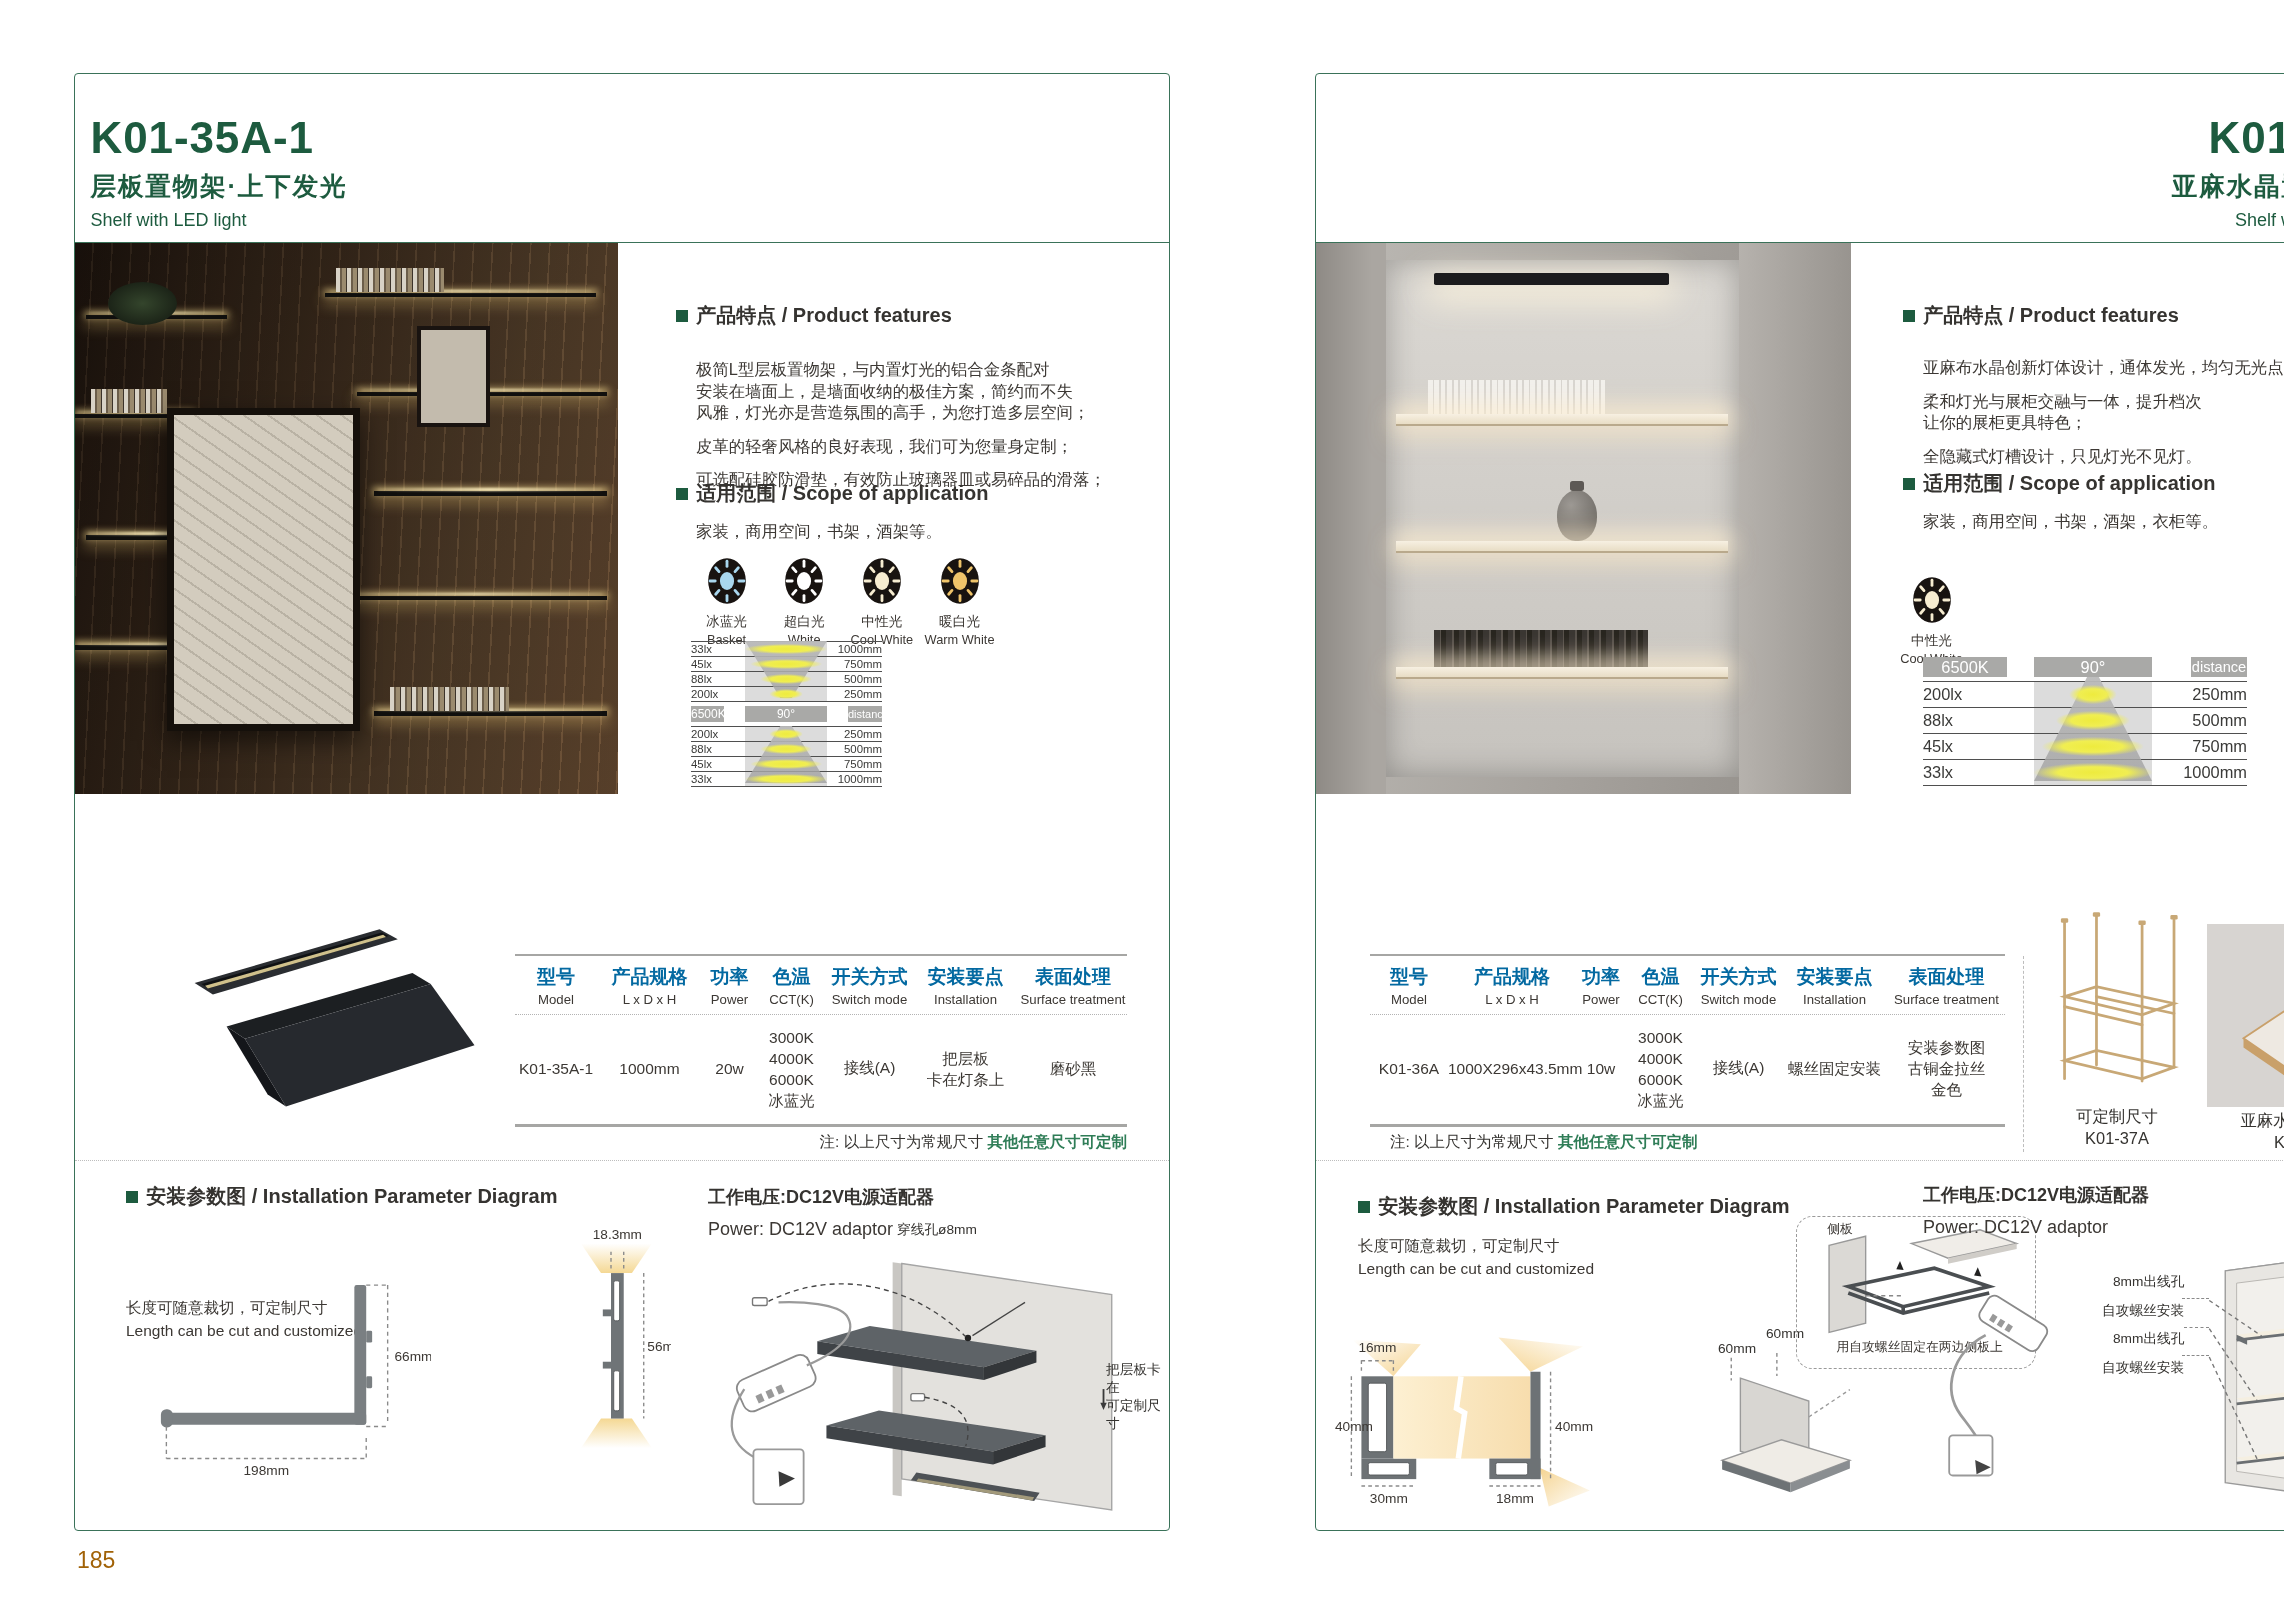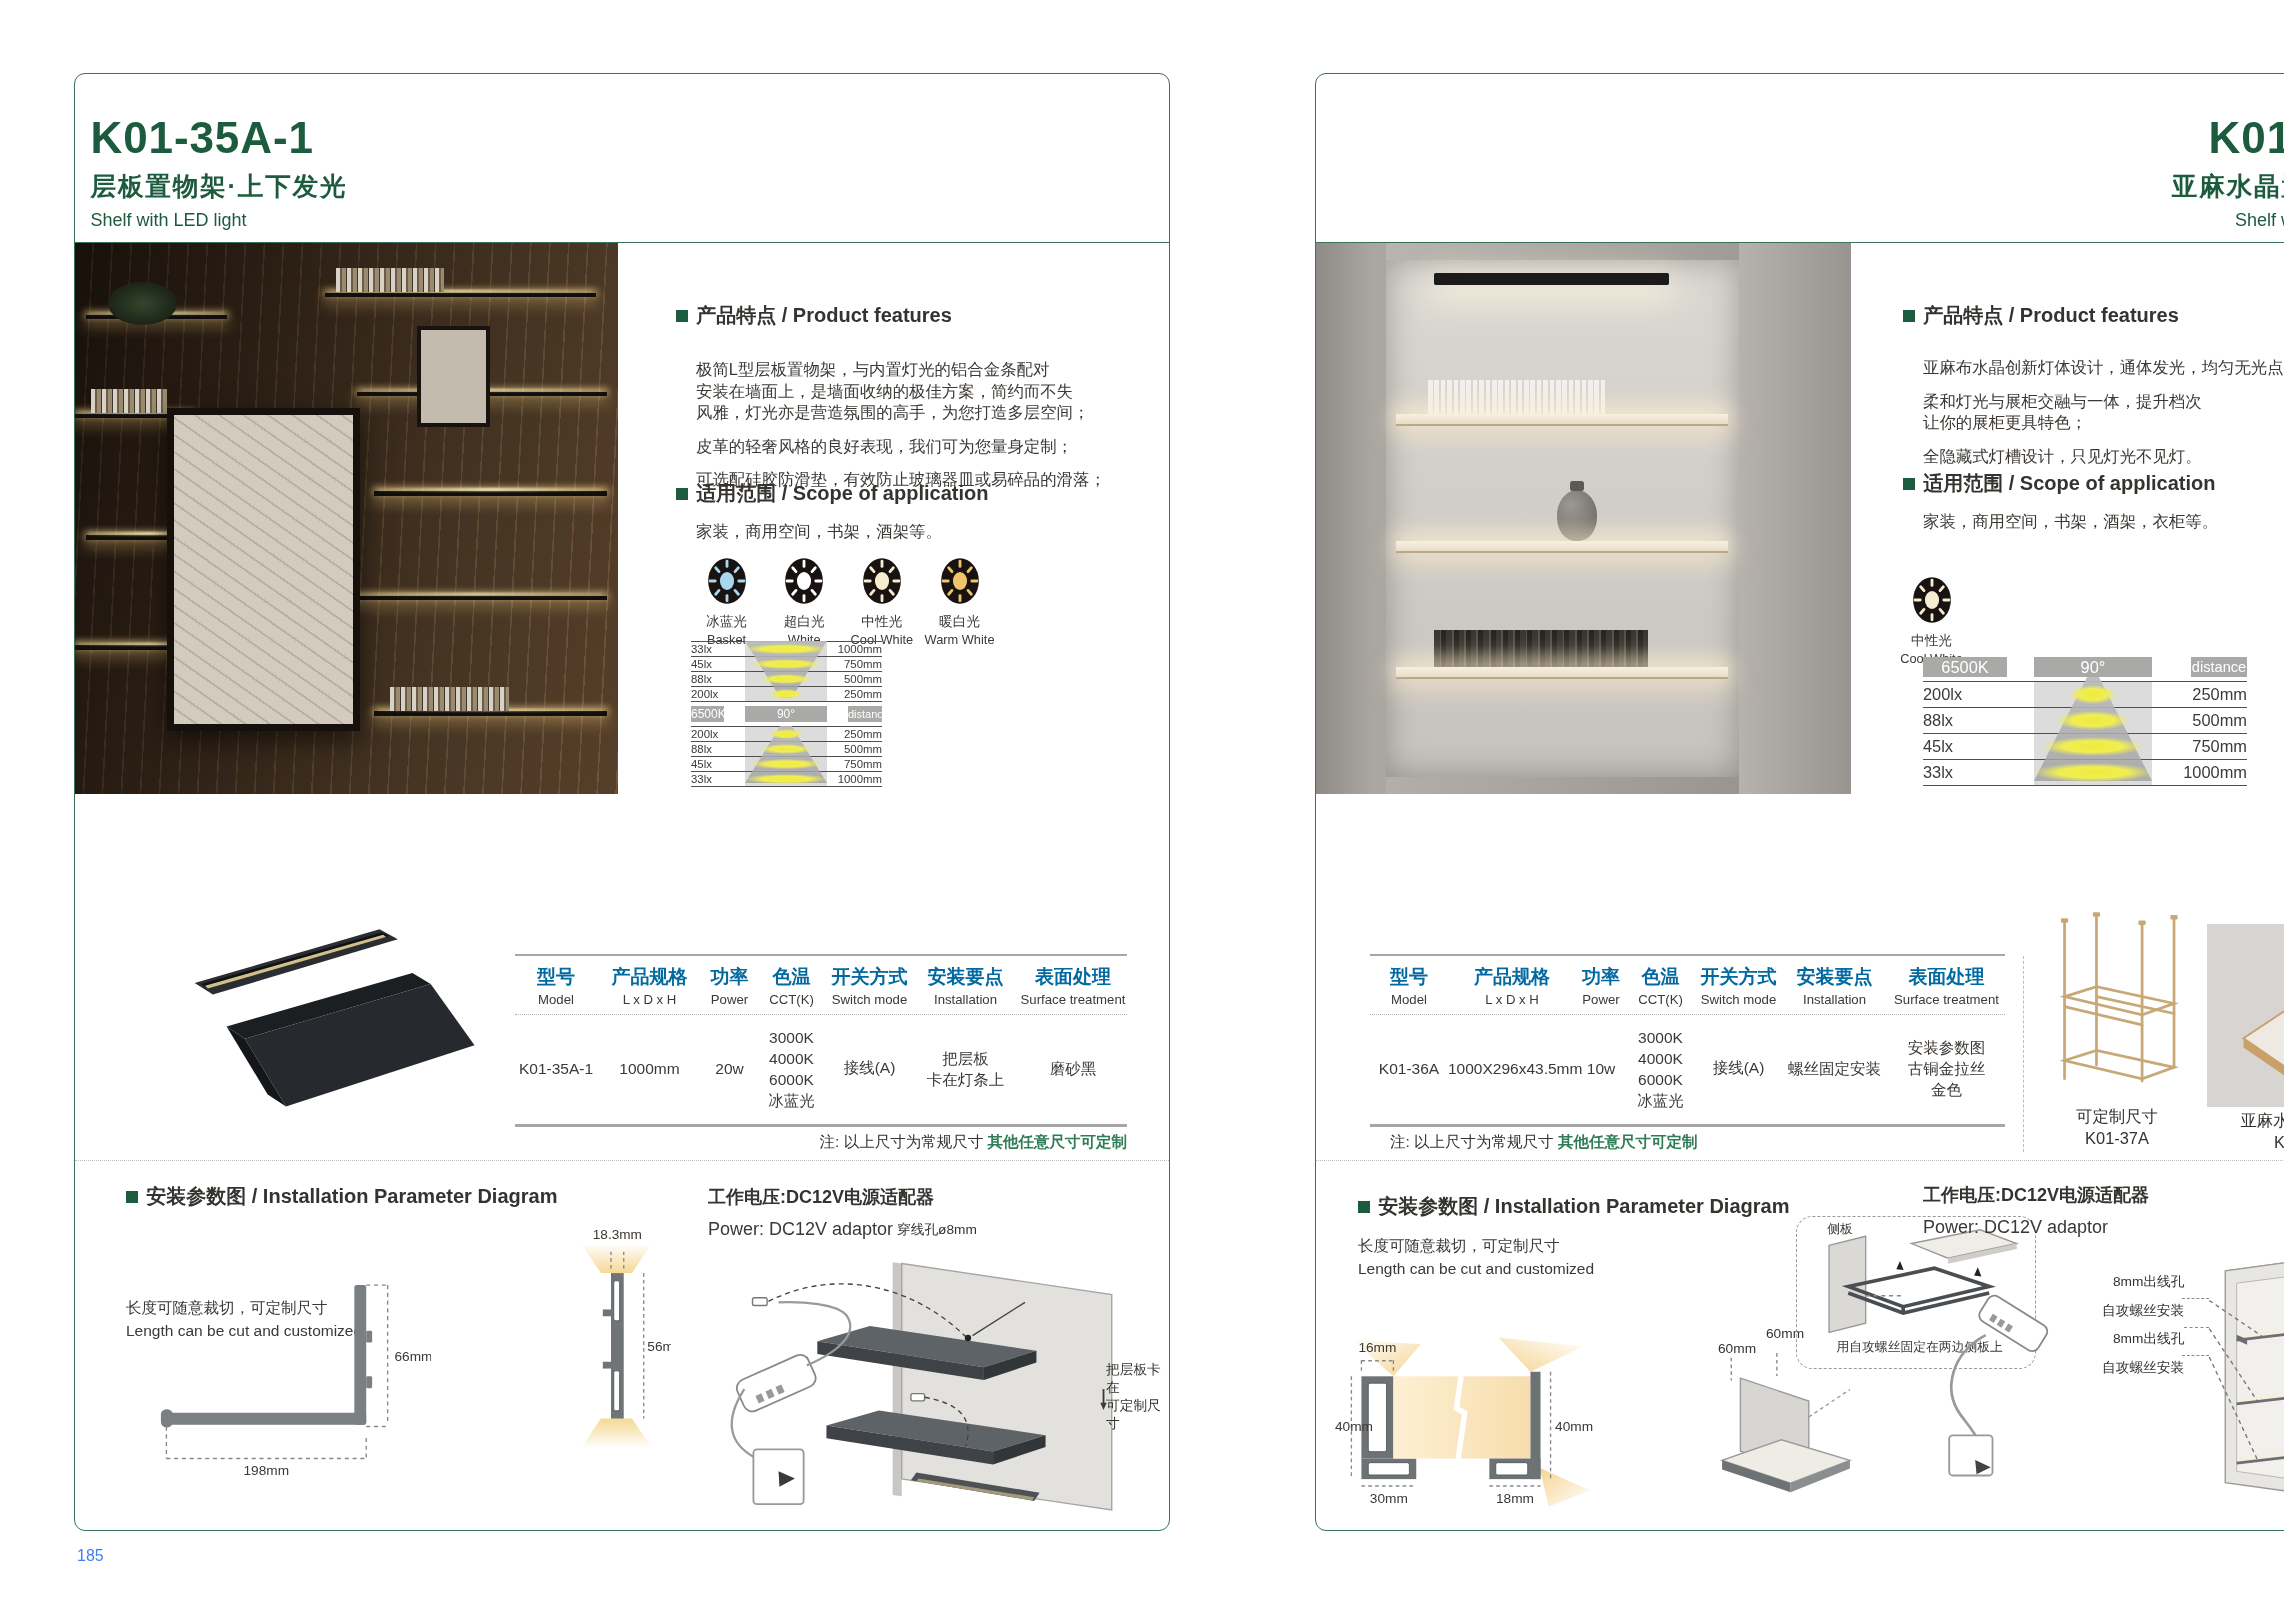--- a/index.html
+++ b/index.html
@@ -2,21 +2,21 @@
 <html style="font-size:7.3px"><head>
 <meta charset="utf-8">
 <style>
   :root{
     --green:#1d5b3f; --green2:#2f7d57; --ink:#3c3834; --line:#9c9c9c;
   }
   html,body{margin:0;padding:0;background:#fff;}
   body{font-family:"Liberation Sans","DejaVu Sans",sans-serif;color:var(--ink);}
   .sheet{position:relative;width:2482px;height:1618px;background:#ffffff;overflow:hidden;}
   .abs{position:absolute;}
-  .page{position:absolute;top:73px;height:1456px;border:1.4px solid #3a7259;border-radius:11px;background:#fff;}
+  .page{position:absolute;top:73px;height:1456px;border:1.4px solid #3a7259;border-radius:4px;background:#fff;}
   .pageL{left:74px;width:1094px;}
   .pageR{left:1315px;width:1093px;}
   .head{position:absolute;top:42px;}
   .headL{left:15.5px;text-align:left;}
   .headR{right:18px;text-align:right;}
   .model-title{font-size:44px;font-weight:bold;color:var(--green);letter-spacing:0.9px;line-height:1.02;}
   .title-cn{font-size:25.6px;font-weight:bold;color:var(--green);margin-top:8.2px;letter-spacing:1.8px;}
   .title-en{font-size:18px;color:var(--green);margin-top:5.5px;}
   .head-rule{position:absolute;left:0;right:0;top:168px;height:0.9px;background:#3a7259;}
   .photo{position:absolute;left:0;top:169px;overflow:hidden;}
@@ -84,21 +84,21 @@
   .note .gr{color:var(--green2);font-weight:bold;}
   .dotline{border-top:1.4px dotted #bdbdbd;left:0;right:0;}
   .cut{font-size:15.5px;line-height:23px;}
   .powercn{font-size:18px;font-weight:600;color:#353330;}
   .poweren{font-size:18px;margin-top:10px;}
   .callout{font-size:13.7px;color:#353330;line-height:18px;}
   .leader{position:absolute;border-top:1.4px dashed #8a8a8a;}
   .prodcap{font-size:16.4px;text-align:center;line-height:22px;color:#353330;}
   .grayimg{background:#d7d4d1;display:flex;align-items:center;justify-content:center;}
   .vsep{border-left:1.4px dashed #bdbdbd;}
-  .pagenum{position:absolute;font-size:16px;color:#3b82f6;text-align:center;}
+  .pagenum{position:absolute;font-size:23px;color:#a16207;text-align:center;}
   svg text{font-family:"Liberation Sans","DejaVu Sans",sans-serif;}
   .dimtxt{font-size:30px;fill:#3c3834;}
   .dashbox{border:1.4px dashed #9a9a9a;border-radius:16.4px;}
 </style>
 </head>
 <body>
 
 <div class="sheet">
 
   <div class="page pageL">

